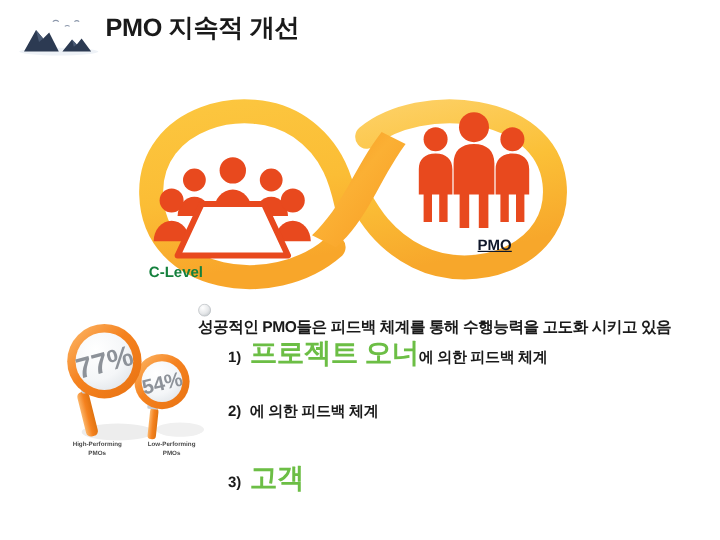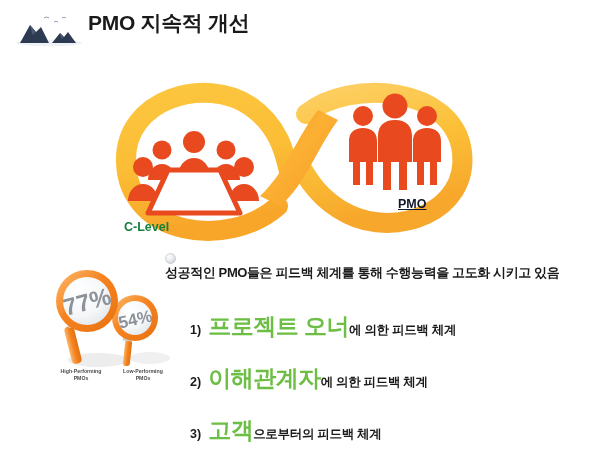--- a/index.html
+++ b/index.html
@@ -129,21 +129,20 @@
     color: #1a1a1a;
     margin-right: 7px;
     flex: 0 0 auto;
   }
   .num-highlight {
     font-size: 23px;
     font-weight: bold;
     color: #6cbe45;
     letter-spacing: -0.5px;
     line-height: 1;
-    margin-top: 32px;
   }
   .num-tail {
     font-size: 12.5px;
     font-weight: bold;
     color: #1a1a1a;
     letter-spacing: -0.3px;
     text-align: center;
   }
 </style>
 </head>
@@ -296,22 +295,20 @@
 <div class="numbered-list">
 
   <div class="num-item">
     <span class="num-marker">1)</span>
     <span class="num-highlight">프로젝트 오너</span>
     <span class="num-tail">에 의한 피드백 체계</span>
   </div>
 
   <div class="num-item">
     <span class="num-marker">2)</span>
-    <span class="num-highlight">이해관계자</span>
     <span class="num-tail">에 의한 피드백 체계</span>
   </div>
 
   <div class="num-item">
     <span class="num-marker">3)</span>
     <span class="num-highlight">고객</span>
-    <span class="num-tail">으로부터의 피드백 체계</span>
   </div>
 </div>
 
 </body></html>

